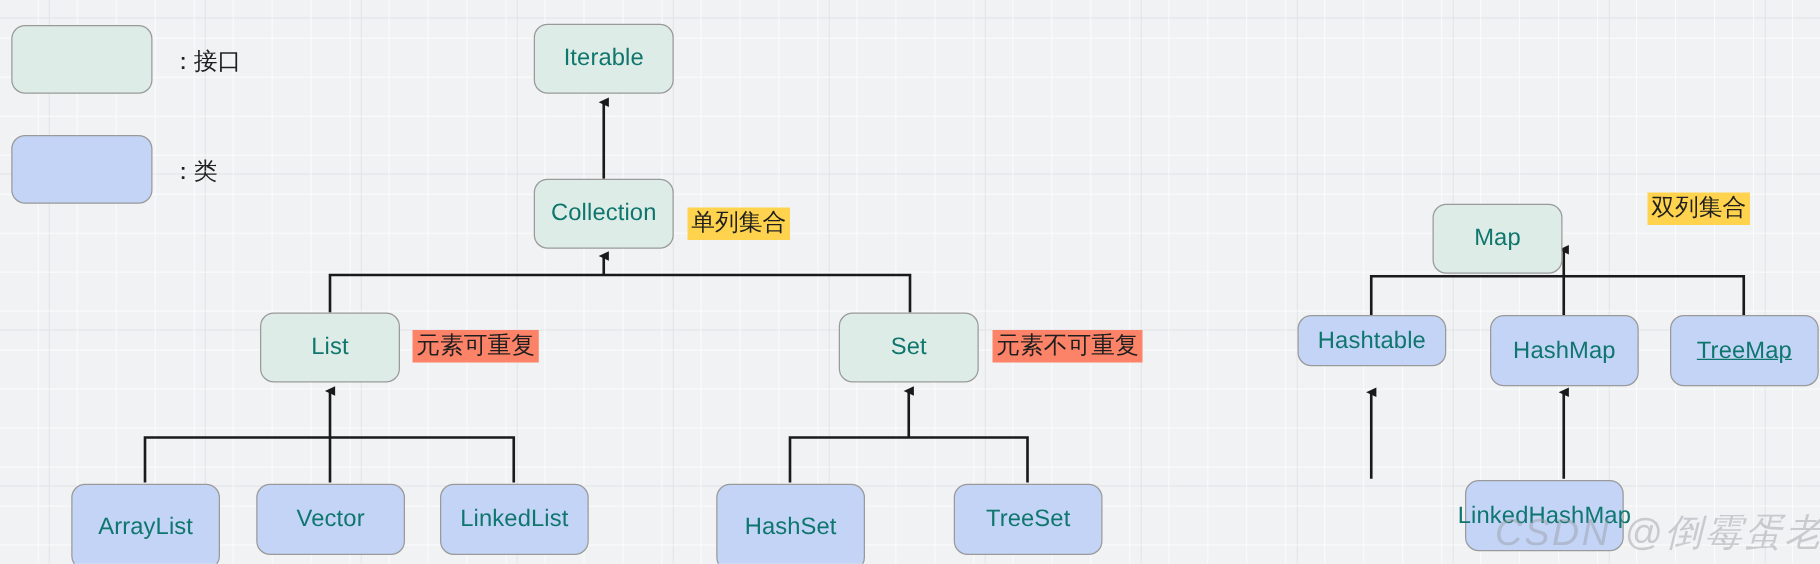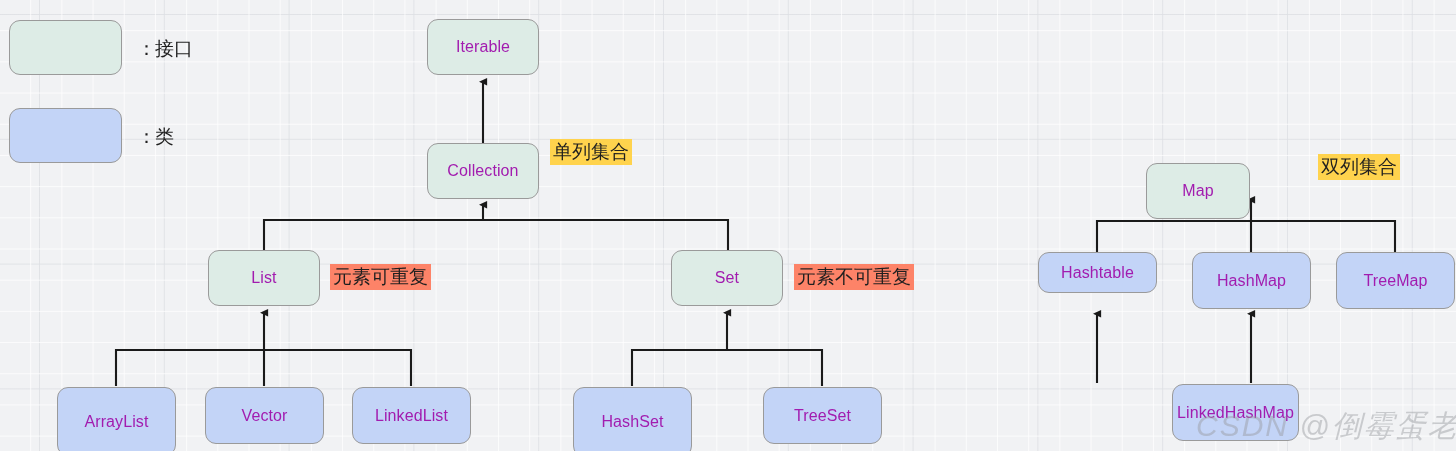--- a/index.html
+++ b/index.html
@@ -39,22 +39,22 @@
     pointer-events: none;
   }
   .node {
     position: absolute;
     box-sizing: border-box;
     display: flex;
     align-items: center;
     justify-content: center;
     border: 1.4px solid #9a9a9a;
     border-radius: 11px;
-    font-size: 16px;
-    color: #a21caf;
+    font-size: 19px;
+    color: #0f766e;
     letter-spacing: 0.1px;
     white-space: nowrap;
     text-align: right;
   }
   .node.iface {
     background: #ddece6;
   }
   .node.klass {
     background: #c3d4f7;
   }
@@ -130,39 +130,39 @@
   <div class="legend-label" style="left:137px; top:36px;">：</div>
   <div class="legend-label" style="left:155px; top:36px;">接口</div>
 
   <div class="legend-box klass" style="left:9px; top:108px; width:113px; height:55px; background:#c3d4f7;"></div>
   <div class="legend-label" style="left:137px; top:124px;">：</div>
   <div class="legend-label" style="left:155px; top:124px;">类</div>
 
   <div class="node iface" style="left:427px; top:19px; width:112px; height:56px;">Iterable</div>
 
   <div class="node iface" style="left:427px; top:143px; width:112px; height:56px;">Collection</div>
-  <div class="tag yellow" style="left:550px; top:139px;">单列集合</div>
+  <div class="tag yellow" style="left:550px; top:166px;">单列集合</div>
 
   <div class="node iface" style="left:208px; top:250px; width:112px; height:56px;">List</div>
   <div class="tag salmon" style="left:330px; top:264px;">元素可重复</div>
 
   <div class="node iface" style="left:671px; top:250px; width:112px; height:56px;">Set</div>
   <div class="tag salmon" style="left:794px; top:264px;">元素不可重复</div>
 
   <div class="node klass" style="left:57px; top:387px; width:119px; height:69px;">ArrayList</div>
   <div class="node klass" style="left:205px; top:387px; width:119px; height:57px;">Vector</div>
   <div class="node klass" style="left:352px; top:387px; width:119px; height:57px;">LinkedList</div>
 
   <div class="node klass" style="left:573px; top:387px; width:119px; height:70px;">HashSet</div>
   <div class="node klass" style="left:763px; top:387px; width:119px; height:57px;">TreeSet</div>
 
   <div class="node iface" style="left:1146px; top:140px; width:104px; height:56px;margin-top:23px;">Map</div>
   <div class="tag yellow" style="left:1318px; top:154px;">双列集合</div>
 
   <div class="node klass" style="left:1038px; top:252px; width:119px; height:41px;">Hashtable</div>
   <div class="node klass" style="left:1192px; top:252px; width:119px; height:57px;">HashMap</div>
-  <div class="node klass" style="left:1336px; top:252px; width:119px; height:57px;">TreeMap</div>
+  <div class="node klass" style="left:1336px; top:252px; width:119px; height:57px;text-decoration:underline;">TreeMap</div>
 
   <div class="node klass" style="left:1172px; top:384px; width:127px; height:57px;">LinkedHashMap</div>
 
   <div class="watermark" style="left:1196px; top:406px;">CSDN @倒霉蛋老马</div>
 
 </div>
 
 </body></html>

